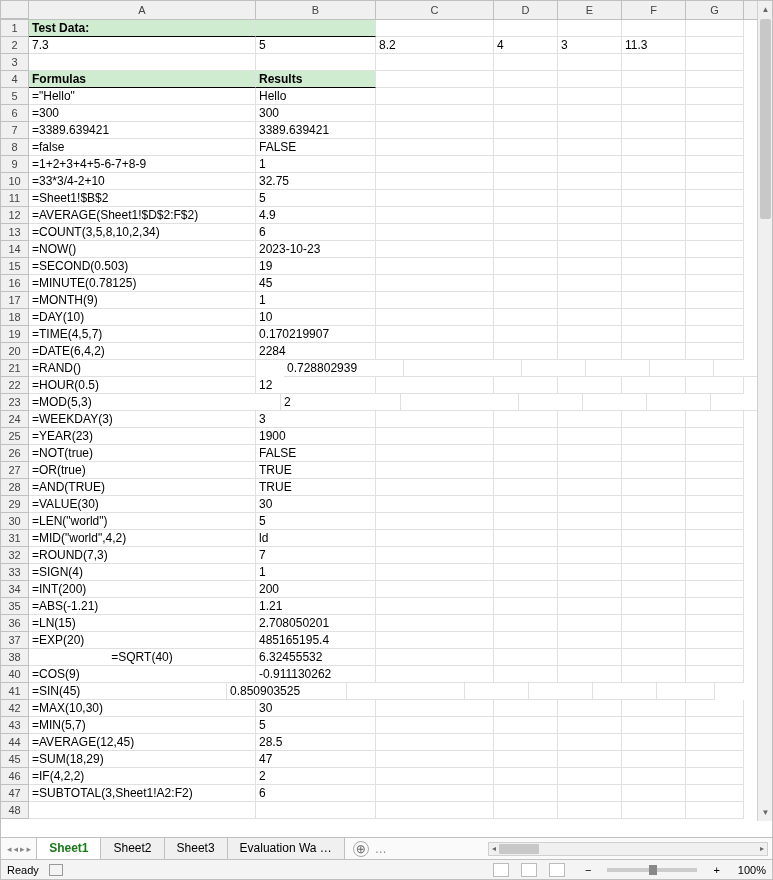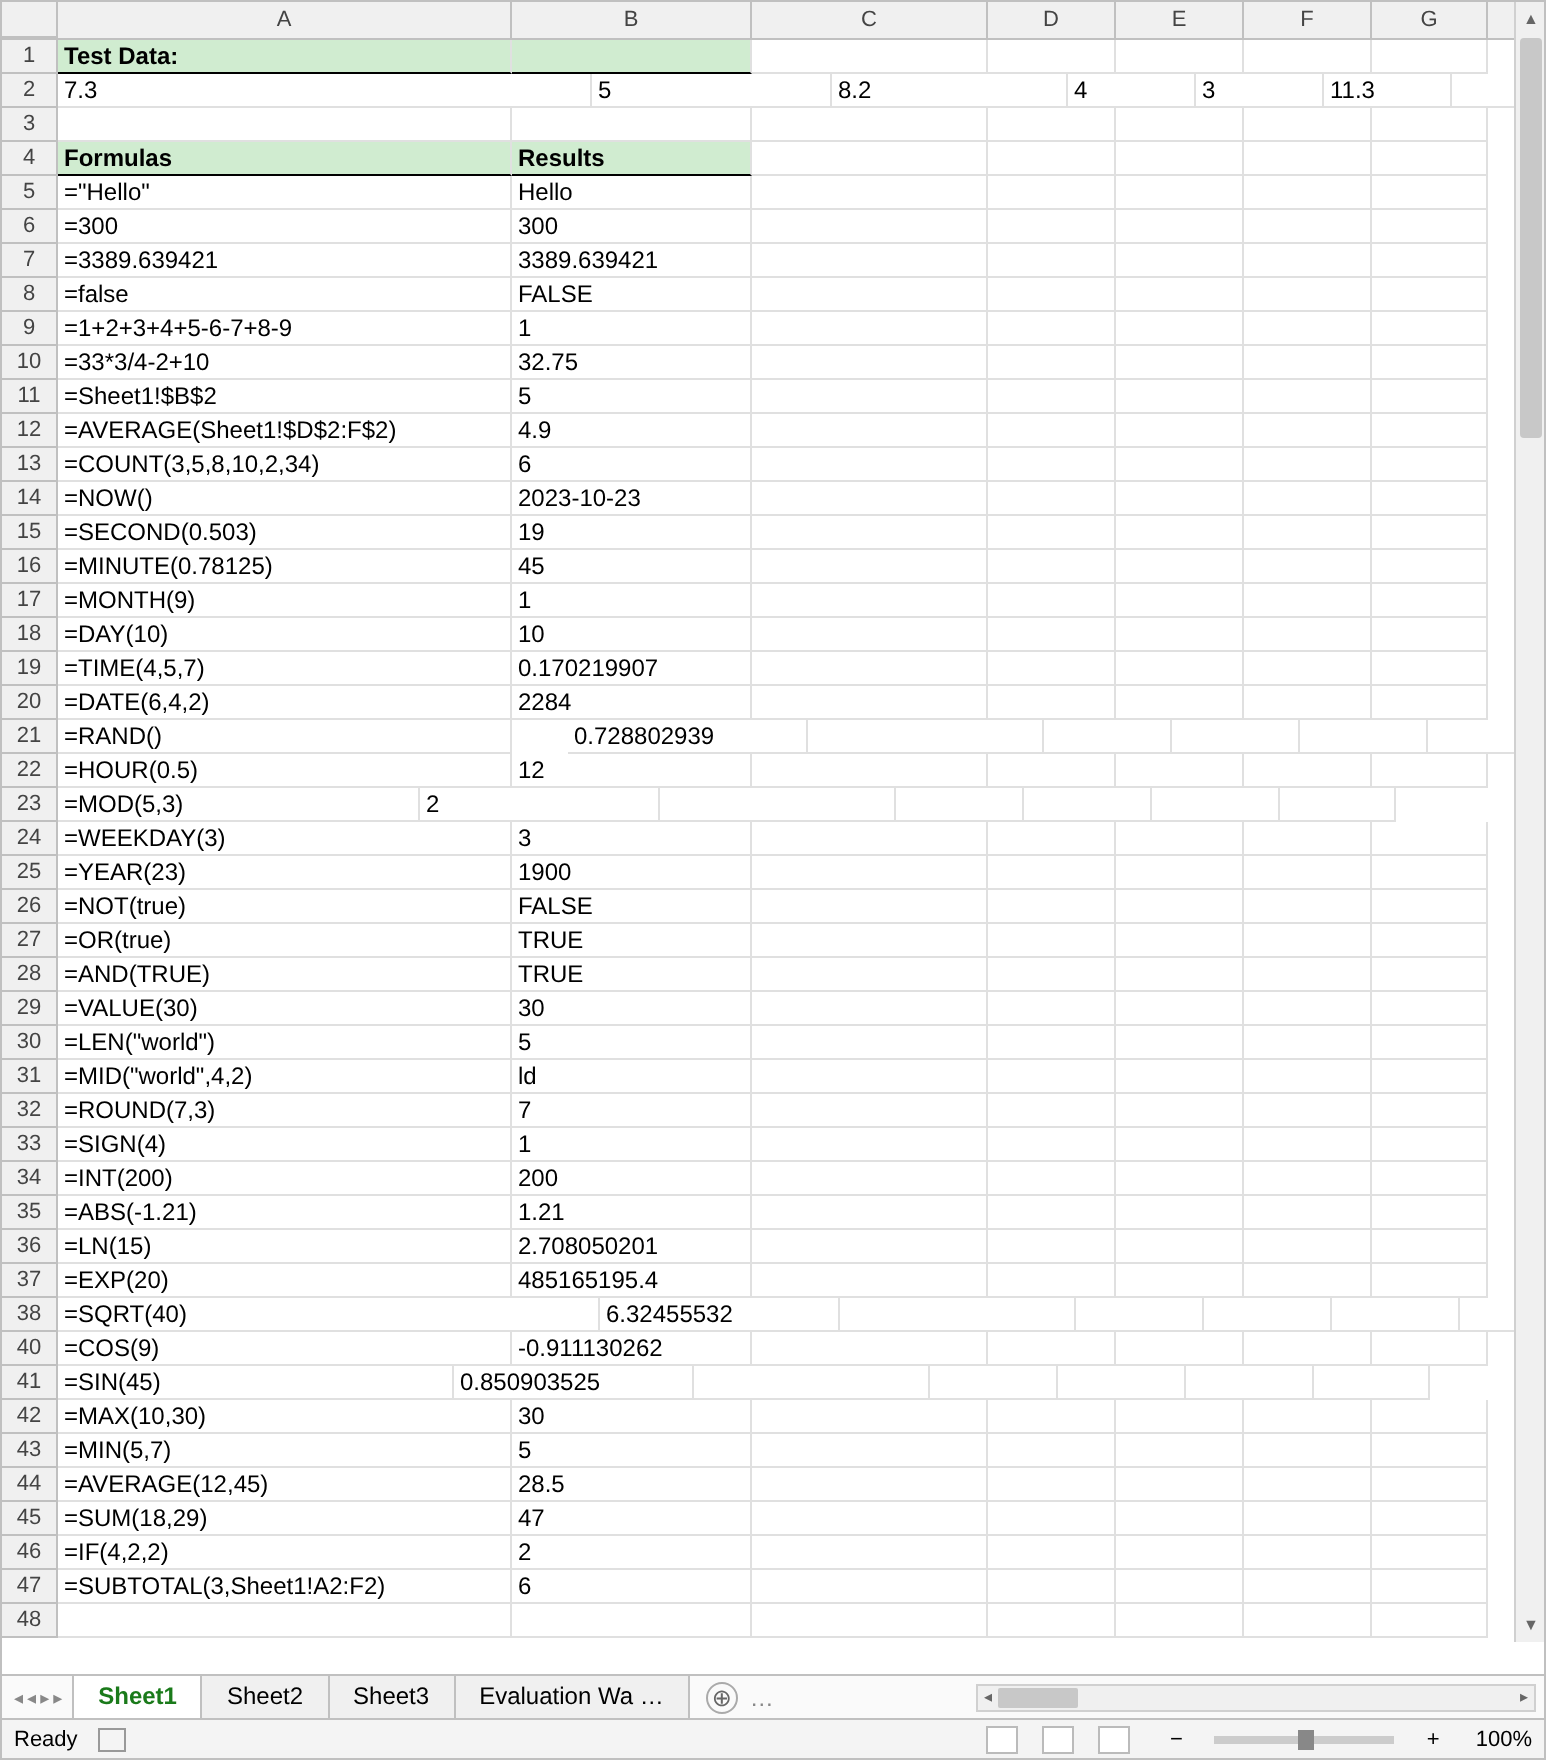--- a/index.html
+++ b/index.html
@@ -216,21 +216,21 @@
         <div class="cell header-green" style="width: 227px;">Test Data:</div>
         <div class="cell header-green" style="width: 120px;"></div>
         <div class="cell" style="width: 118px;"></div>
         <div class="cell" style="width: 64px;"></div>
         <div class="cell" style="width: 64px;"></div>
         <div class="cell" style="width: 64px;"></div>
         <div class="cell" style="width: 58px;"></div>
       </div>
       <div class="row">
         <div class="row-h">2</div>
-        <div class="cell" style="width: 267px;">7.3</div>
+        <div class="cell" style="width: 227px;">7.3</div>
         <div class="cell" style="width: 120px;">5</div>
         <div class="cell" style="width: 118px;">8.2</div>
         <div class="cell" style="width: 64px;">4</div>
         <div class="cell" style="width: 64px;">3</div>
         <div class="cell" style="width: 64px;">11.3</div>
         <div class="cell" style="width: 58px;"></div>
       </div>
       <div class="row">
         <div class="row-h">3</div>
         <div class="cell" style="width: 227px;"></div>
@@ -426,21 +426,21 @@
         <div class="cell" style="width: 227px;">=HOUR(0.5)</div>
         <div class="cell" style="width: 120px;">12</div>
         <div class="cell" style="width: 118px;"></div>
         <div class="cell" style="width: 64px;"></div>
         <div class="cell" style="width: 64px;"></div>
         <div class="cell" style="width: 64px;"></div>
         <div class="cell" style="width: 58px;"></div>
       </div>
       <div class="row">
         <div class="row-h">23</div>
-        <div class="cell" style="width: 181px;">=MOD(5,3)</div>
+        <div class="cell" style="width: 252px;">=MOD(5,3)</div>
         <div class="cell" style="width: 120px;">2</div>
         <div class="cell" style="width: 118px;"></div>
         <div class="cell" style="width: 64px;"></div>
         <div class="cell" style="width: 64px;"></div>
         <div class="cell" style="width: 64px;"></div>
         <div class="cell" style="width: 58px;"></div>
       </div>
       <div class="row">
         <div class="row-h">24</div>
         <div class="cell" style="width: 227px;">=WEEKDAY(3)</div>
@@ -576,21 +576,21 @@
         <div class="cell" style="width: 227px;">=EXP(20)</div>
         <div class="cell" style="width: 120px;">485165195.4</div>
         <div class="cell" style="width: 118px;"></div>
         <div class="cell" style="width: 64px;"></div>
         <div class="cell" style="width: 64px;"></div>
         <div class="cell" style="width: 64px;"></div>
         <div class="cell" style="width: 58px;"></div>
       </div>
       <div class="row">
         <div class="row-h">38</div>
-        <div class="cell" style="width: 271px;">=SQRT(40)</div>
+        <div class="cell" style="width: 227px; text-align: center;">=SQRT(40)</div>
         <div class="cell" style="width: 120px;">6.32455532</div>
         <div class="cell" style="width: 118px;"></div>
         <div class="cell" style="width: 64px;"></div>
         <div class="cell" style="width: 64px;"></div>
         <div class="cell" style="width: 64px;"></div>
         <div class="cell" style="width: 58px;"></div>
       </div>
       <div class="row">
         <div class="row-h">40</div>
         <div class="cell" style="width: 227px;">=COS(9)</div>

